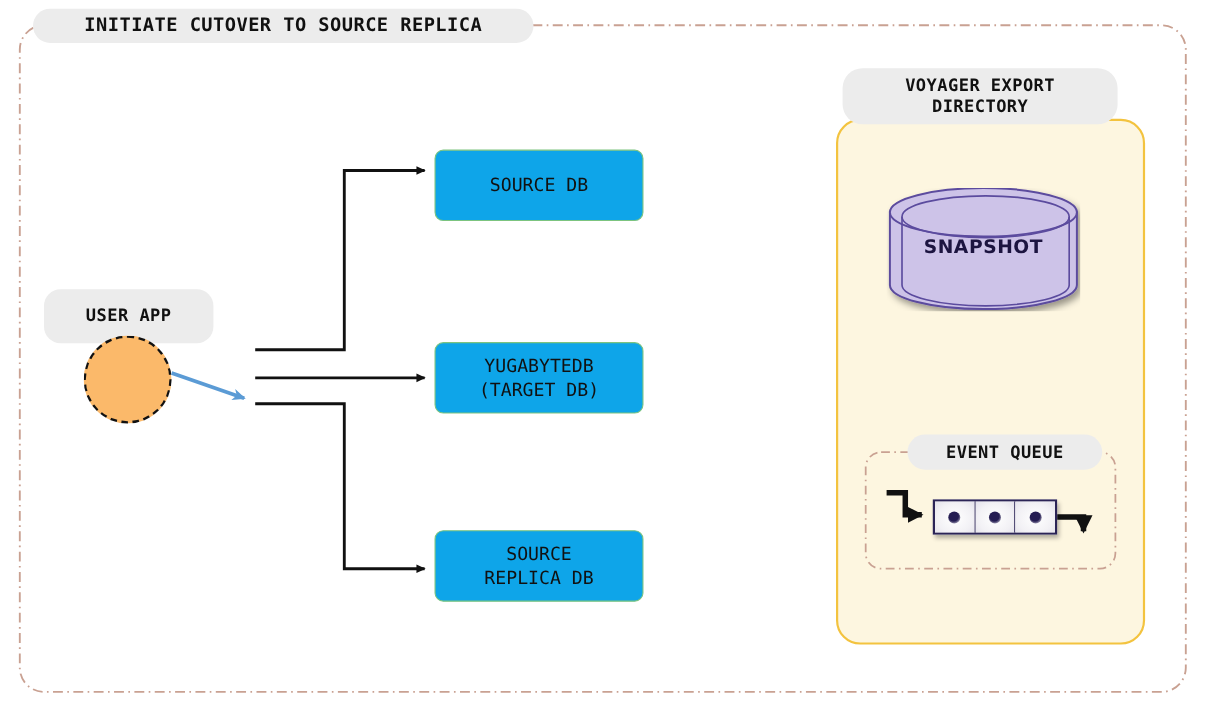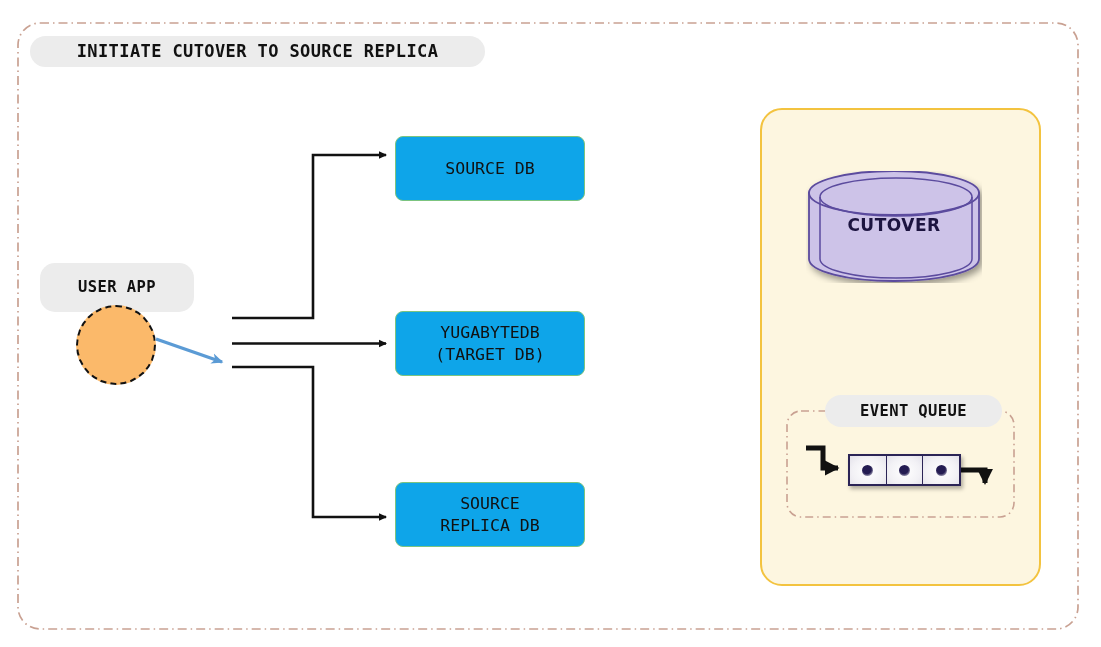--- a/index.html
+++ b/index.html
@@ -40,21 +40,20 @@
     white-space: pre-line;
     line-height: 1.22;
   }
 
   #title-pill {
     left: 30px;
     top: 8px;
     width: 455px;
     height: 31px;
     font-size: 17px;
-    margin-top: 28px;
   }
 
   #userapp-pill {
     left: 40px;
     top: 263px;
     width: 154px;
     height: 49px;
     font-size: 15.5px;
     border-radius: 15px;
   }
@@ -243,39 +242,41 @@
   <div id="user-circle"></div>
 
   <div class="db-box" id="box-source-db">SOURCE DB</div>
 
   <div class="db-box" id="box-source-replica">SOURCE
 REPLICA DB</div>
 
   <div class="db-box" id="box-target-db">YUGABYTEDB
 (TARGET DB)</div>
 
+  <div class="pill" id="voyager-pill">VOYAGER EXPORT
+DIRECTORY</div>
 
   <div id="snapshot">
     <svg width="176" height="112">
       <defs>
         <filter id="cylShadow" x="-25%" y="-25%" width="160%" height="170%">
           <feDropShadow dx="3" dy="4" stdDeviation="3.5" flood-color="#000000" flood-opacity="0.40"></feDropShadow>
         </filter>
       </defs>
       <g filter="url(#cylShadow)">
 
         <path d="M3,22 L3,88 A85,22 0 0,0 173,88 L173,22 Z" fill="#cdc3e8" stroke="#5b4b9e" stroke-width="1.8"></path>
 
         <ellipse cx="88" cy="22" rx="85" ry="22" fill="#cdc3e8" stroke="#5b4b9e" stroke-width="1.8"></ellipse>
       </g>
 
       <path d="M14,26 L14,88 A76,19 0 0,0 166,88 L166,26" fill="none" stroke="#5b4b9e" stroke-width="1.5"></path>
       <ellipse cx="90" cy="26" rx="76" ry="19" fill="none" stroke="#5b4b9e" stroke-width="1.5"></ellipse>
     </svg>
-    <div class="snap-label">CUTOVER</div>
+    <div class="snap-label">SNAPSHOT</div>
   </div>
 
   <div class="pill" id="eventqueue-pill">EVENT QUEUE</div>
 
   <div id="queue-cells">
     <div class="queue-cell">
       <span class="dot"></span>
     </div>
     <div class="queue-cell">
       <span class="dot"></span>

